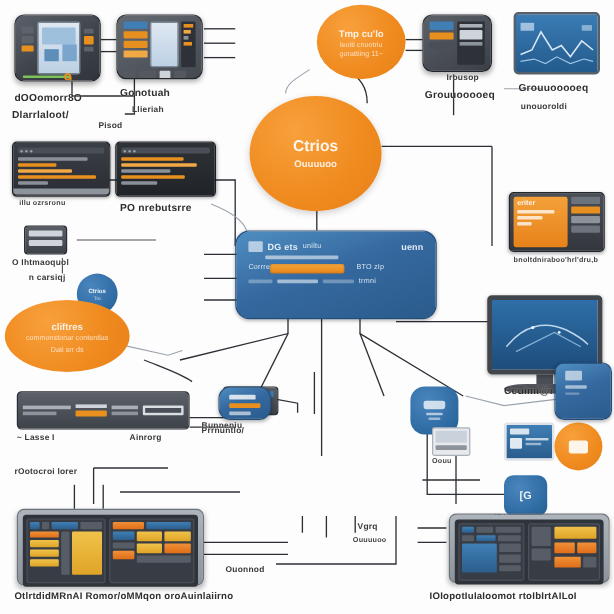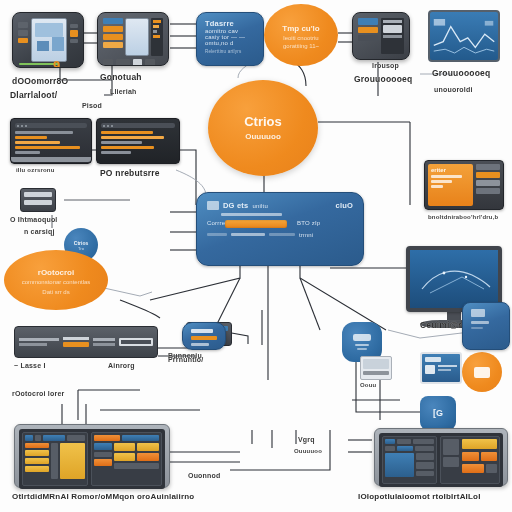--- a/index.html
+++ b/index.html
@@ -228,27 +228,20 @@
     <div style="display:flex;gap:3px;margin-top:3px;">
       <div style="width:10px;height:7px;background:#55595f;border-radius:1px;"></div>
       <div style="width:14px;height:7px;background:#55595f;border-radius:1px;"></div>
       <div style="width:9px;height:7px;background:#cfd4da;border-radius:1px;"></div>
       <div style="width:10px;height:7px;background:#55595f;border-radius:1px;"></div>
     </div>
   </div>
   <div class="lbl" style="left:100px;top:72px;">Gonotuah</div>
   <div class="lbl small" style="left:110px;top:88px;">Llieriah</div>
 
-  <div class="node bluepanel" style="left:196px;top:12px;width:68px;height:54px;">
-    <div class="txt b">Tdasrre</div>
-    <div class="txt">aomitro  cav</div>
-    <div class="txt">casiy tor  —  —</div>
-    <div class="txt">omtu,no d</div>
-    <div class="txt" style="font-size:4.5px;opacity:.65;margin-top:3px;">Relerttinu artlyrs</div>
-  </div>
 
   <div class="node circle c-orange" style="left:264px;top:4px;width:74px;height:62px;">
     <div class="t2">Tmp cu'lo</div>
     <div class="t3">leoiti cnootriu</div>
     <div class="t3">gorattiing 11~</div>
   </div>
 
   <div class="node device" style="left:352px;top:12px;width:58px;height:48px;background:linear-gradient(150deg,#5b6169,#3b3f46);">
     <div style="display:flex;gap:3px;height:100%;">
       <div style="flex:1;">
@@ -319,31 +312,31 @@
   </div>
   <div class="lbl small" style="left:10px;top:216px;">O Ihtmaoquol</div>
   <div class="lbl small" style="left:24px;top:228px;">n carsiqj</div>
 
   <div class="node circle c-blue" style="left:64px;top:228px;width:34px;height:34px;">
     <div style="font-size:5px;font-weight:700;opacity:.9;">Ctrios</div>
     <div style="font-size:4px;opacity:.75;">Tro</div>
   </div>
 
   <div class="node circle c-orange" style="left:4px;top:250px;width:104px;height:60px;border-radius:50%;">
-    <div class="t2">rOotocroi</div>
+    <div class="t2">cliftres</div>
     <div class="t3" style="width:86%;line-height:1.25;">commonstonar contentlas</div>
     <div class="t3">Dati srr ds</div>
   </div>
 
   <div class="node bluepanel" style="left:196px;top:192px;width:168px;height:74px;border-radius:12px;padding:8px 10px;">
     <div class="row">
       <div style="width:12px;height:9px;background:rgba(255,255,255,.6);border-radius:1px;"></div>
       <span class="txt b">DG ets</span>
       <span class="txt">uniltu</span>
-      <span class="txt b" style="margin-left:auto;">cluO</span>
+      <span class="txt b" style="margin-left:auto;">uenn</span>
     </div>
     <div class="barw" style="width:42%;margin:2px 0 4px 14px;"></div>
     <div class="row" style="align-items:stretch;">
       <span class="txt" style="width:14px;">Corrre</span>
       <div class="chipy" style="width:62px;"></div>
       <span class="txt" style="margin-left:6px;">BTO zIp</span>
     </div>
     <div class="row" style="margin-top:4px;">
       <div class="barw d" style="width:20px;"></div>
       <div class="barw" style="width:34px;"></div>

